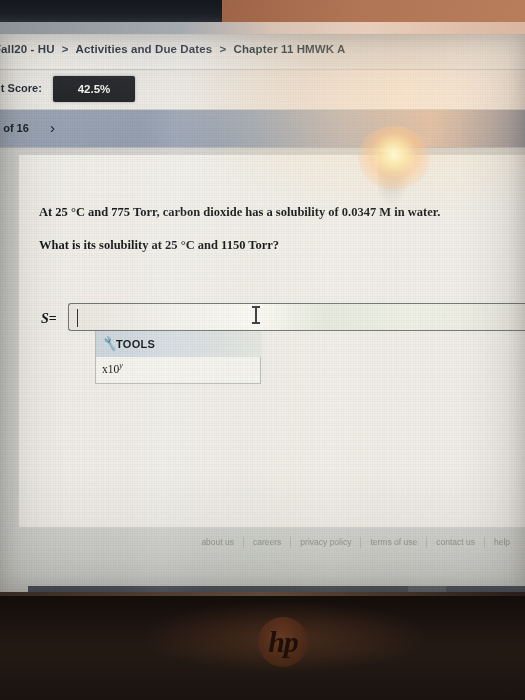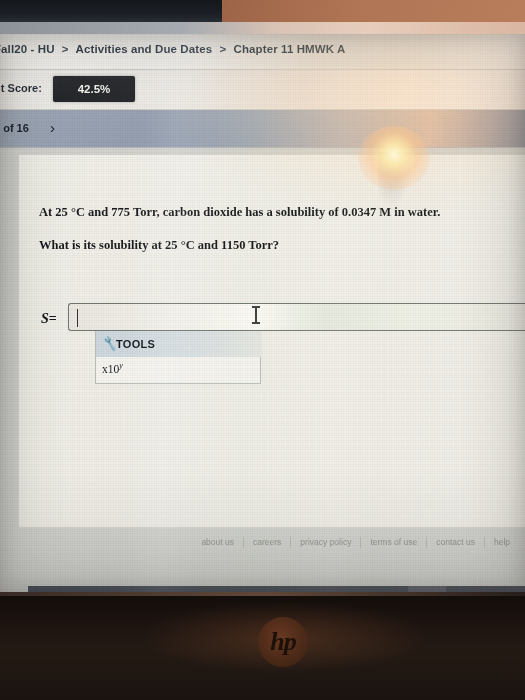--- a/index.html
+++ b/index.html
@@ -45,21 +45,21 @@
     content:""; position:absolute; left:0; top:0; width:100%; height:4px;
     background: linear-gradient(90deg, rgba(90,70,60,.5), rgba(160,120,95,.55), rgba(70,55,48,.4));
   }
 
   .hp-logo {
     position: absolute; left: 258px; top: 617px;
     width: 50px; height: 50px; border-radius: 50%;
     background: radial-gradient(circle at 45% 40%, #6a3a22 0%, #4d2a18 60%, #3a2013 100%);
     display: flex; align-items: center; justify-content: center;
     color: #1a0e07; font-family: "Liberation Serif", serif;
-    font-style: italic; font-weight: bold; font-size: 26px; letter-spacing: -1px;
+    font-style: italic; font-weight: bold; font-size: 30px; letter-spacing: -1px;
     opacity: .92;
   }
 
   
   #screen {
     position: absolute; left: 0; top: 34px; width: 525px; height: 558px;
     overflow: hidden;
     background: #dedad2;
   }
 

